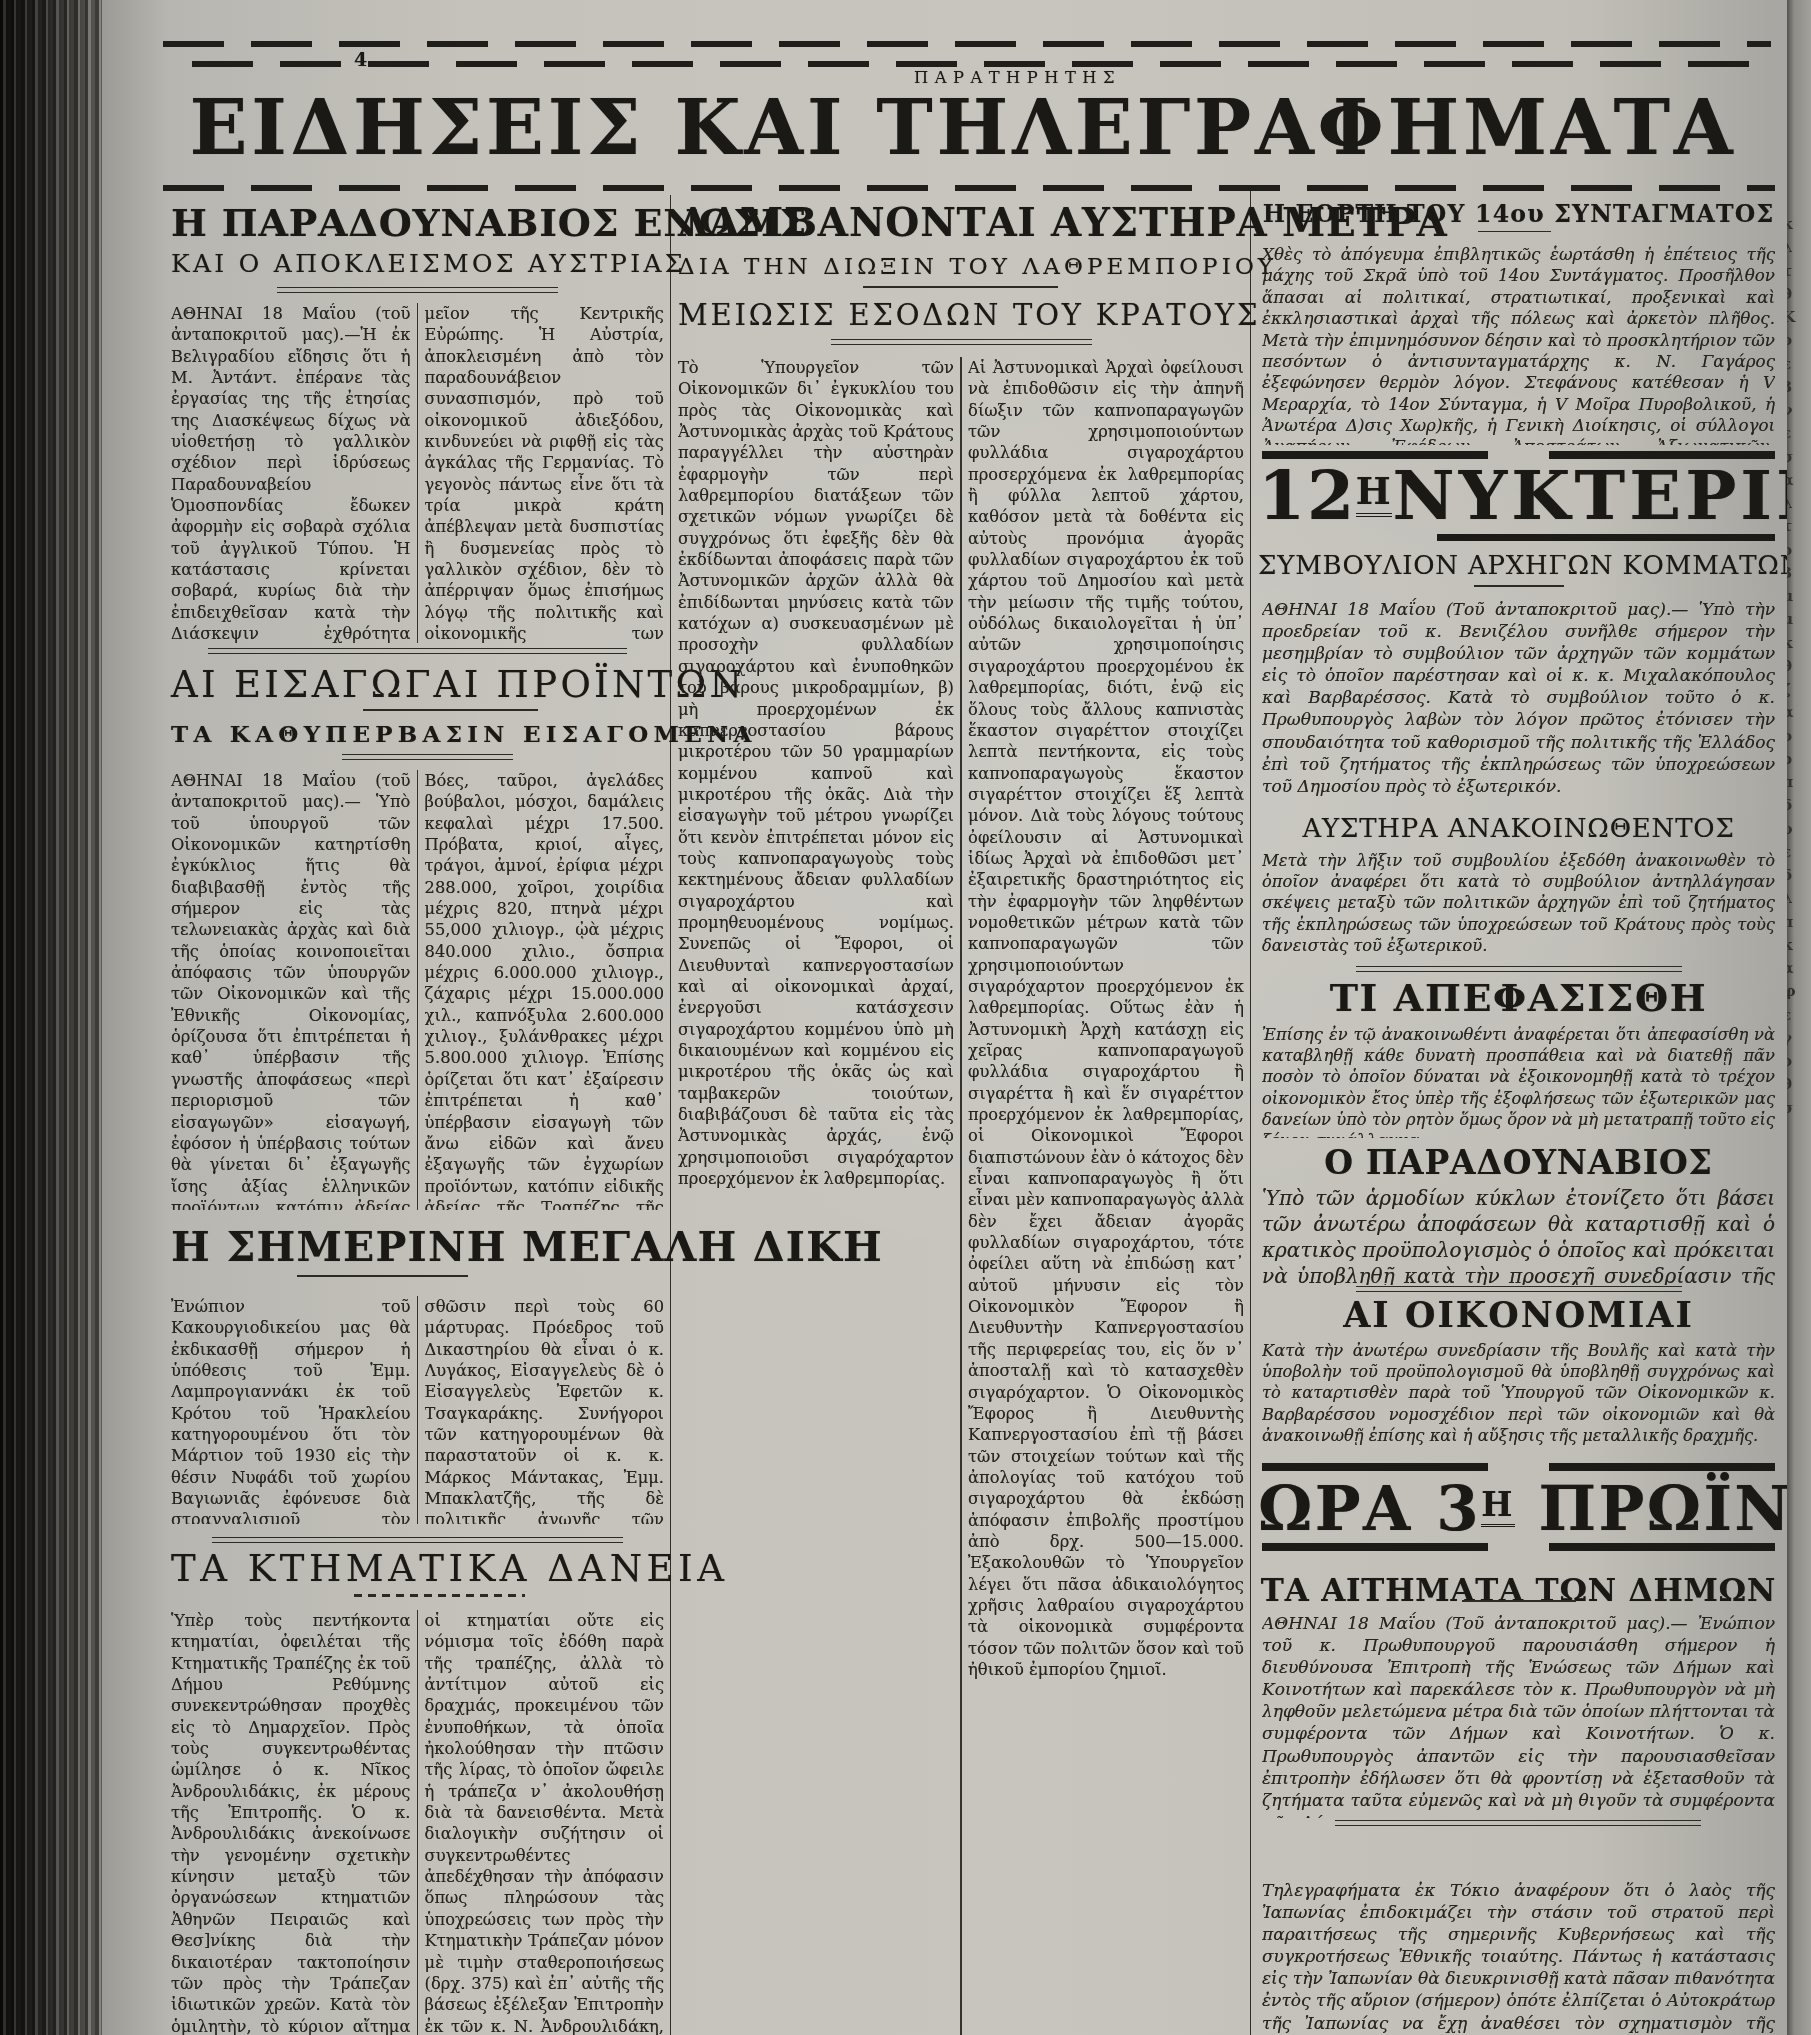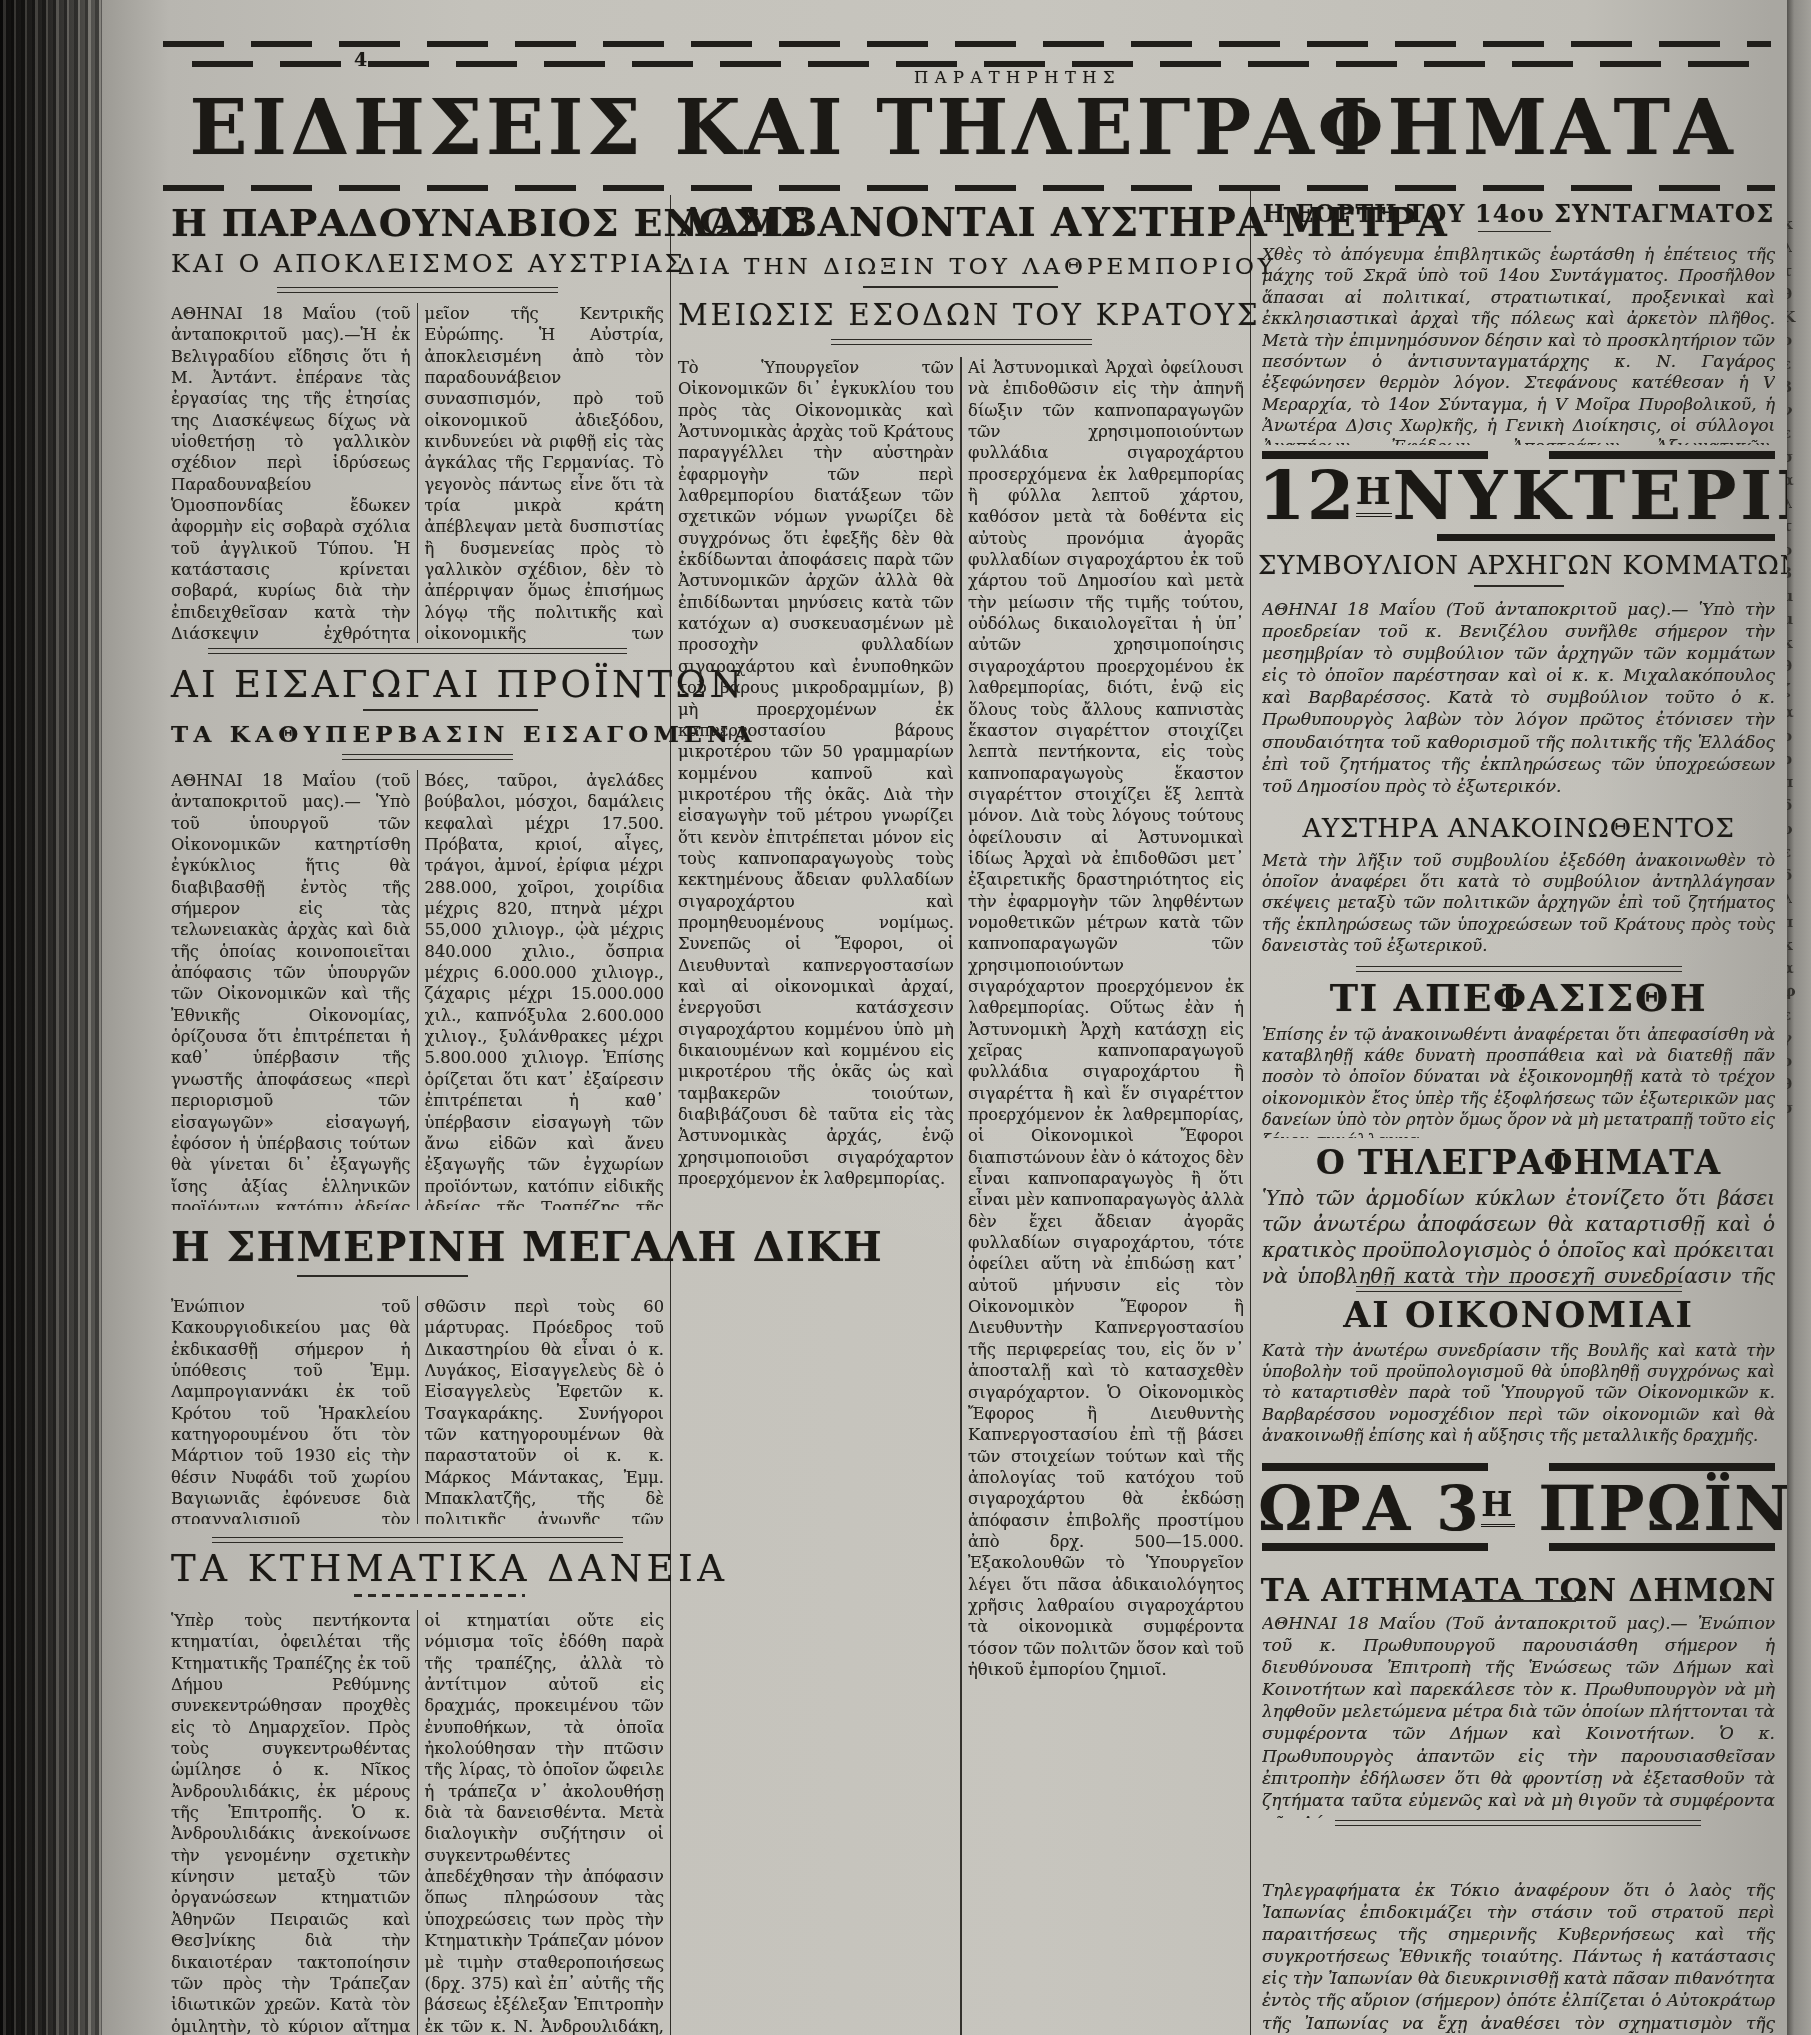--- a/index.html
+++ b/index.html
@@ -126,21 +126,21 @@
   <div class="rule1" style="left:1372px;top:585px;width:90px;"></div>
   <div class="txt it" style="left:1160px;top:598px;width:513px;height:206px;font-size:17px;line-height:1.3;">ΑΘΗΝΑΙ 18 Μαΐου (Τοῦ ἀνταποκριτοῦ μας).— Ὑπὸ τὴν προεδρείαν τοῦ κ. Βενιζέλου συνῆλθε σήμερον τὴν μεσημβρίαν τὸ συμβούλιον τῶν ἀρχηγῶν τῶν κομμάτων εἰς τὸ ὁποῖον παρέστησαν καὶ οἱ κ. κ. Μιχαλακόπουλος καὶ Βαρβαρέσσος. Κατὰ τὸ συμβούλιον τοῦτο ὁ κ. Πρωθυπουργὸς λαβὼν τὸν λόγον πρῶτος ἐτόνισεν τὴν σπουδαιότητα τοῦ καθορισμοῦ τῆς πολιτικῆς τῆς Ἑλλάδος ἐπὶ τοῦ ζητήματος τῆς ἐκπληρώσεως τῶν ὑποχρεώσεων τοῦ Δημοσίου πρὸς τὸ ἐξωτερικόν.</div>
 
   <div class="ttl" style="left:1156px;top:813px;width:521px;font-size:26px;font-weight:400;letter-spacing:0.8px;">ΑΥΣΤΗΡΑ ΑΝΑΚΟΙΝΩΘΕΝΤΟΣ</div>
   <div class="txt it" style="left:1160px;top:850px;width:513px;height:114px;font-size:16.3px;line-height:1.3;">Μετὰ τὴν λῆξιν τοῦ συμβουλίου ἐξεδόθη ἀνακοινωθὲν τὸ ὁποῖον ἀναφέρει ὅτι κατὰ τὸ συμβούλιον ἀντηλλάγησαν σκέψεις μεταξὺ τῶν πολιτικῶν ἀρχηγῶν ἐπὶ τοῦ ζητήματος τῆς ἐκπληρώσεως τῶν ὑποχρεώσεων τοῦ Κράτους πρὸς τοὺς δανειστὰς τοῦ ἐξωτερικοῦ.</div>
 
   <div class="sep2" style="left:1254px;top:966px;width:326px;"></div>
   <div class="ttl" style="left:1156px;top:975px;width:521px;font-size:38px;font-weight:700;letter-spacing:1.6px;">ΤΙ ΑΠΕΦΑΣΙΣΘΗ</div>
   <div class="txt it" style="left:1160px;top:1024px;width:513px;height:114px;font-size:16.3px;line-height:1.3;">Ἐπίσης ἐν τῷ ἀνακοινωθέντι ἀναφέρεται ὅτι ἀπεφασίσθη νὰ καταβληθῇ κάθε δυνατὴ προσπάθεια καὶ νὰ διατεθῇ πᾶν ποσὸν τὸ ὁποῖον δύναται νὰ ἐξοικονομηθῇ κατὰ τὸ τρέχον οἰκονομικὸν ἔτος ὑπὲρ τῆς ἐξοφλήσεως τῶν ἐξωτερικῶν μας δανείων ὑπὸ τὸν ρητὸν ὅμως ὅρον νὰ μὴ μετατραπῇ τοῦτο εἰς ξένον συνάλλαγμα.</div>
 
-  <div class="ttl" style="left:1156px;top:1143px;width:521px;font-size:33px;font-weight:700;letter-spacing:0.8px;">Ο ΤΗΛΕΓΡΑΦΗΜΑΤΑ</div>
+  <div class="ttl" style="left:1156px;top:1143px;width:521px;font-size:33px;font-weight:700;letter-spacing:0.8px;">Ο ΠΑΡΑΔΟΥΝΑΒΙΟΣ</div>
   <div class="txt it" style="left:1160px;top:1185px;width:513px;height:100px;font-size:20px;line-height:1.3;">Ὑπὸ τῶν ἁρμοδίων κύκλων ἐτονίζετο ὅτι βάσει τῶν ἀνωτέρω ἀποφάσεων θὰ καταρτισθῇ καὶ ὁ κρατικὸς προϋπολογισμὸς ὁ ὁποῖος καὶ πρόκειται νὰ ὑποβληθῇ κατὰ τὴν προσεχῆ συνεδρίασιν τῆς Βουλῆς ἥτις θὰ γίνῃ τὴν προσεχῆ Παρασκευὴν (αὔριον).</div>
 
   <div class="sep2" style="left:1254px;top:1286px;width:326px;"></div>
   <div class="ttl" style="left:1156px;top:1294px;width:521px;font-size:35px;font-weight:700;letter-spacing:2px;">ΑΙ ΟΙΚΟΝΟΜΙΑΙ</div>
   <div class="txt it" style="left:1160px;top:1340px;width:513px;height:118px;font-size:16.3px;line-height:1.3;">Κατὰ τὴν ἀνωτέρω συνεδρίασιν τῆς Βουλῆς καὶ κατὰ τὴν ὑποβολὴν τοῦ προϋπολογισμοῦ θὰ ὑποβληθῇ συγχρόνως καὶ τὸ καταρτισθὲν παρὰ τοῦ Ὑπουργοῦ τῶν Οἰκονομικῶν κ. Βαρβαρέσσου νομοσχέδιον περὶ τῶν οἰκονομιῶν καὶ θὰ ἀνακοινωθῇ ἐπίσης καὶ ἡ αὔξησις τῆς μεταλλικῆς δραχμῆς.</div>
 
   <div class="hbar" style="left:1160px;top:1463px;width:513px;"></div>
   <div class="ttl" style="left:1156px;top:1473px;width:521px;font-size:61px;font-weight:700;letter-spacing:2.4px;"><span style="position:relative;">ΩΡΑ</span><span style="position:relative;"> </span><span style="position:relative;">3</span><span style="position:relative;font-size:33px;vertical-align:14px;border-bottom:3.7px double #1d1b17;">Η</span><span style="position:relative;"> </span><span style="position:relative;">ΠΡΩΪΝΗ</span></div>
   <div class="hbar" style="left:1160px;top:1543px;width:513px;"></div>
 

